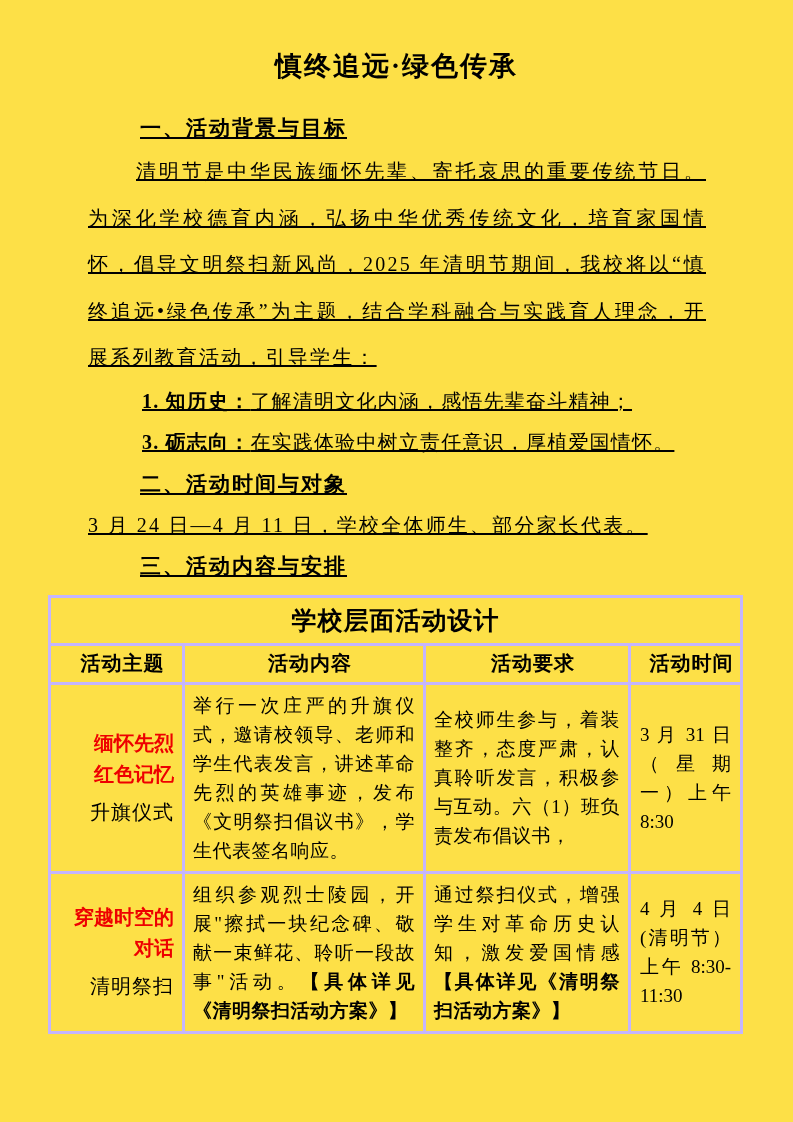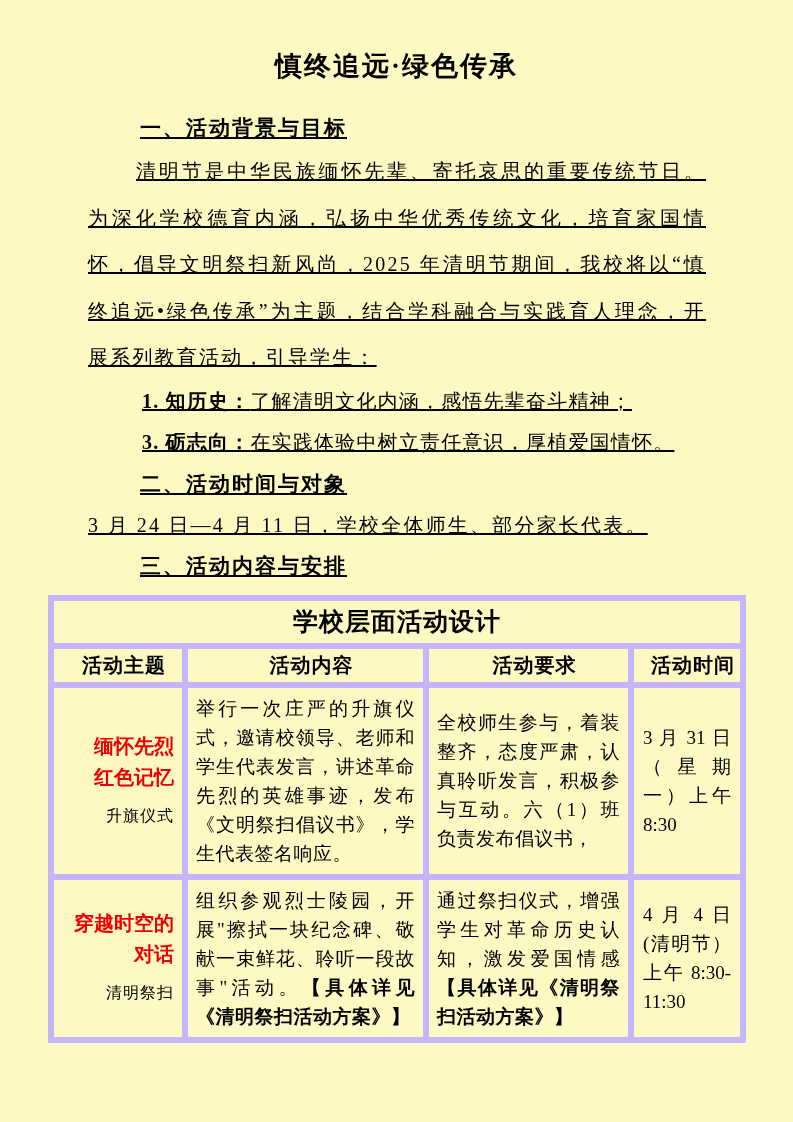--- a/index.html
+++ b/index.html
@@ -2,21 +2,21 @@
 <html lang="zh"><head>
 <meta charset="utf-8">
 <style>
   * { margin: 0; padding: 0; box-sizing: border-box; }
   html, body { background: #ffffff; }
   .page {
     position: relative;
     width: 793px;
     height: 1122px;
     margin: 0 auto;
-    background: #fef9c3;
+    background: #fde047;
     color: #000000;
     font-family: "Liberation Serif", "DejaVu Serif", serif;
     overflow: hidden;
   }
   .doc-title-1 {
     margin-top: 46px;
     text-align: center;
     font-size: 27px;
     font-weight: bold;
     line-height: 40px;
@@ -61,21 +61,21 @@
     letter-spacing: 2.2px;
   }
   .sec-heading.tight { margin-top: 4px; }
   .doc-table {
     margin: 13px 0 0 48px;
     width: 692px;
     border-collapse: collapse;
     border: 2px solid #000;
     table-layout: fixed;
   }
-  .doc-table td, .doc-table th { border: 6px solid #c4b5fd; vertical-align: middle; }
+  .doc-table td, .doc-table th { border: 3px solid #c4b5fd; vertical-align: middle; }
   .col-theme   { width: 134px; }
   .col-content { width: 241px; }
   .col-req     { width: 205px; }
   .col-time    { width: 112px; }
   .t-title {
     height: 48px;
     text-align: center;
     font-size: 25px;
     font-weight: bold;
     letter-spacing: 1px;
@@ -95,21 +95,21 @@
   .row-1 .cell { height: 145px; }
   .row-2 .cell { height: 156px; }
   .theme-cell { text-align: right; }
   .theme-red {
     color: #ee0000;
     font-weight: bold;
     font-family: "Liberation Sans", "DejaVu Sans", sans-serif;
     font-size: 20px;
     line-height: 31px;
   }
-  .theme-sub { font-size: 16px; line-height: 31px; margin-top: 7px; letter-spacing: 1px; }
+  .theme-sub { font-size: 20px; line-height: 31px; margin-top: 7px; letter-spacing: 1px; }
   .time-cell { text-align: justify; text-justify: inter-character; word-break: break-all; padding: 6px 9px; }
 </style>
 </head>
 <body>
 
 <div class="page">
 
   <div class="doc-title-1">慎终追远·绿色传承</div>
 
   <div class="text-col">

